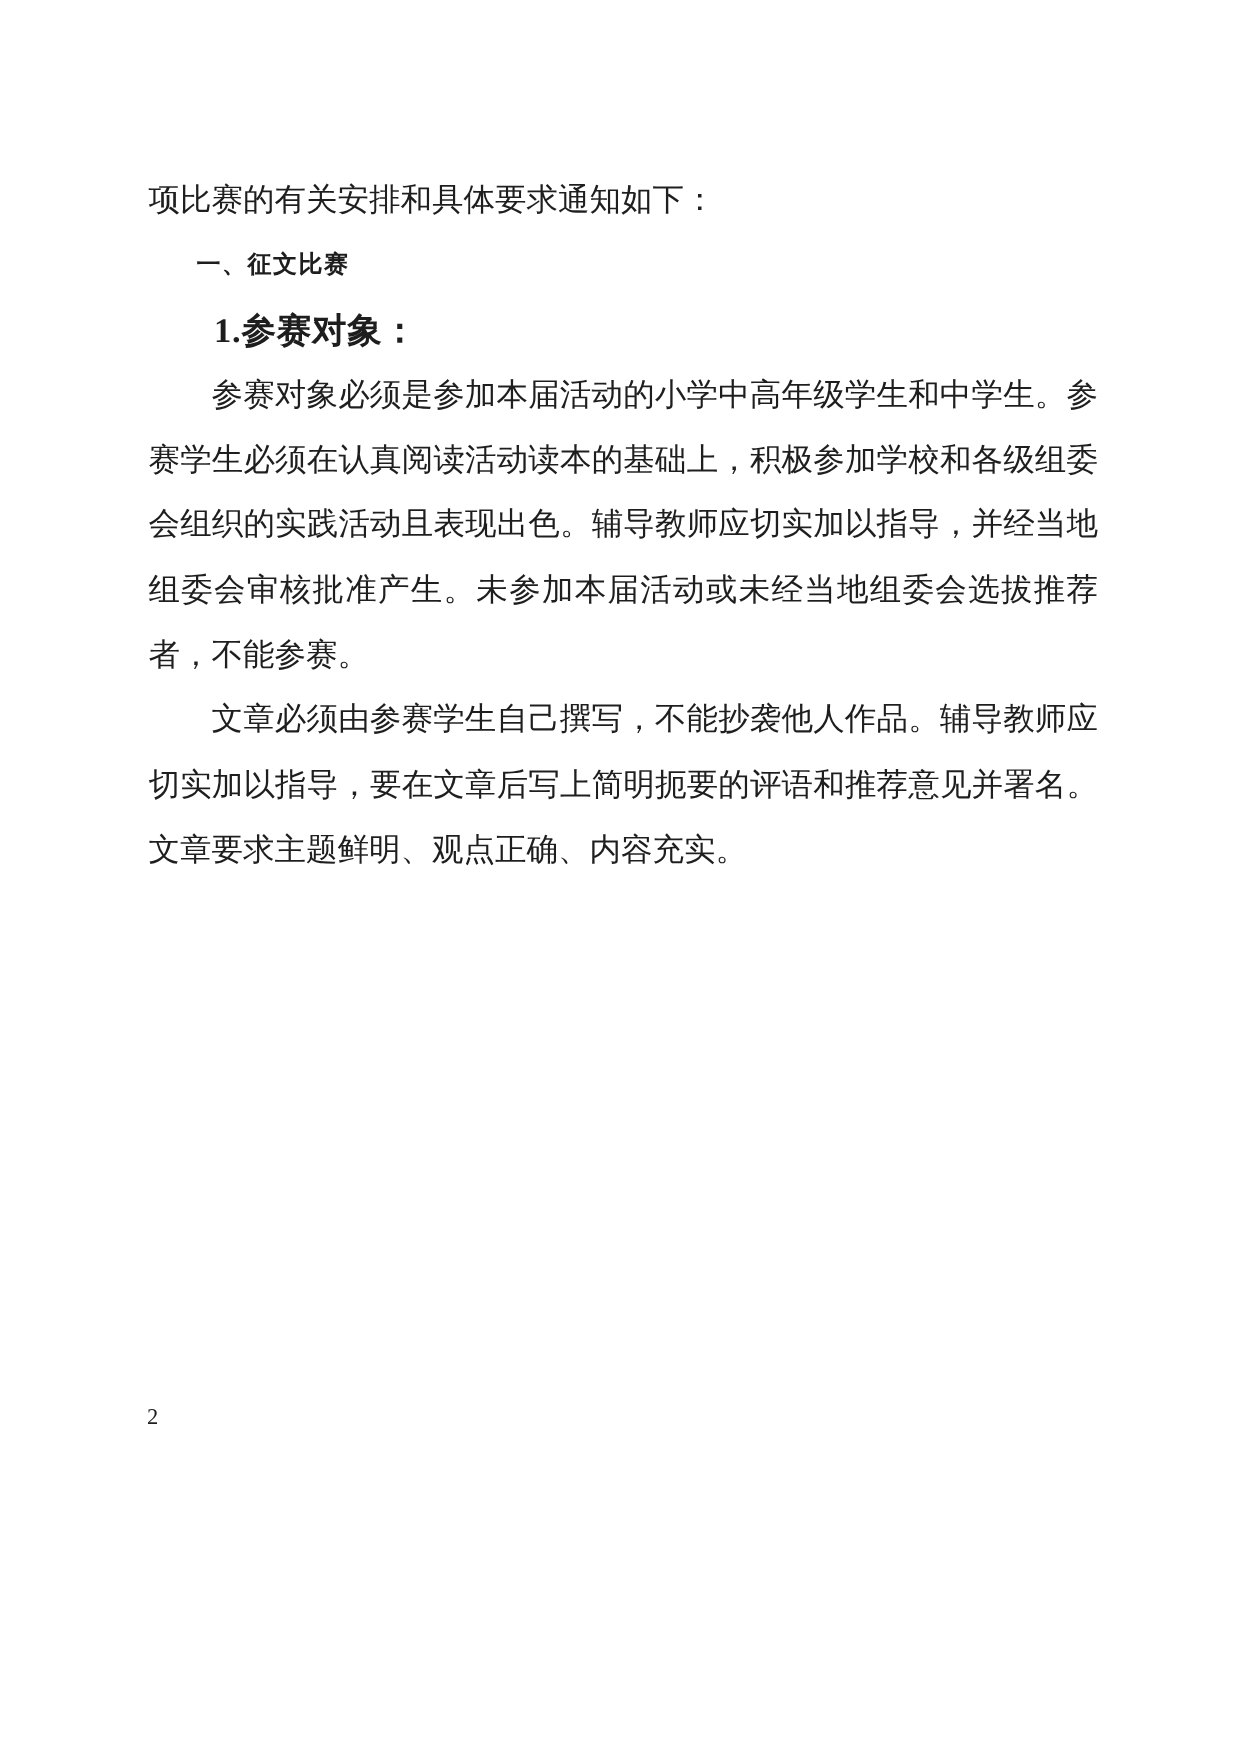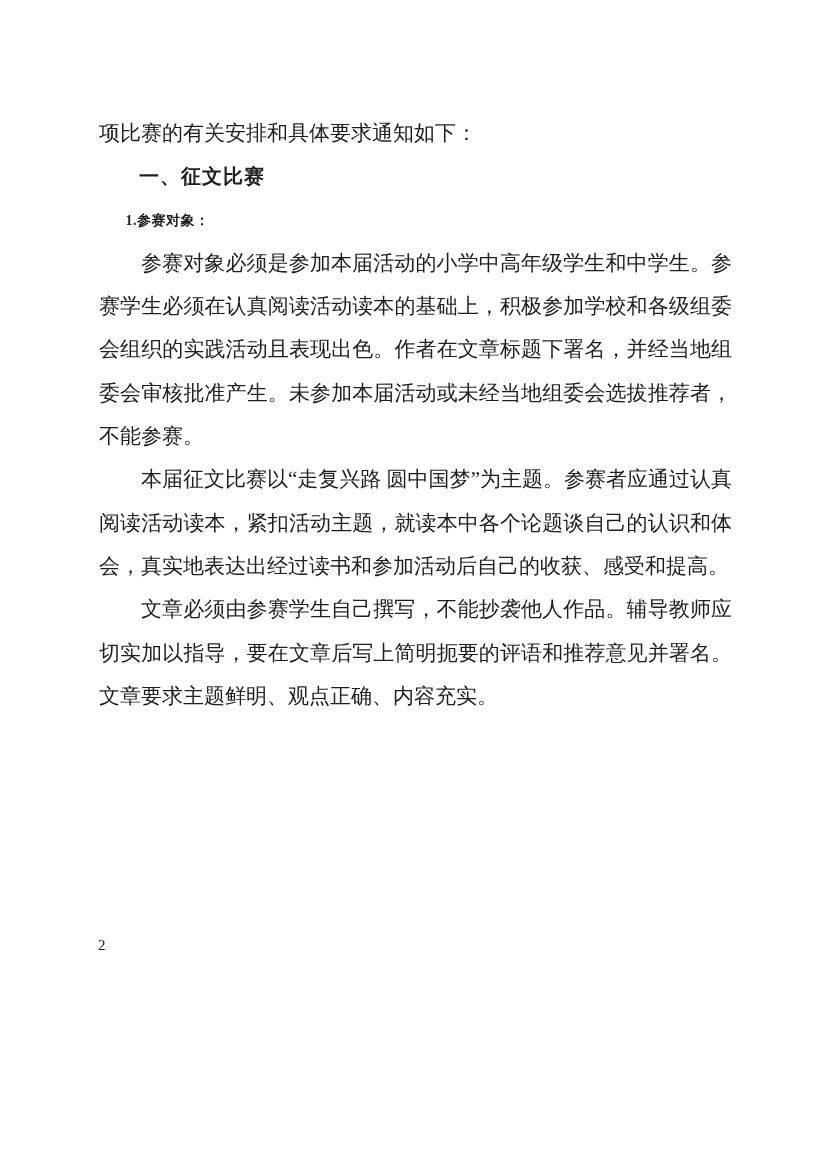--- a/index.html
+++ b/index.html
@@ -34,28 +34,28 @@
     text-indent: 2em;
     font-weight: 400;
   }
   .no-indent {
     text-indent: 0;
   }
   .section-heading {
     text-indent: 2em;
     font-family: "Liberation Sans", "DejaVu Sans", sans-serif;
     font-weight: 700;
-    font-size: 20px;
+    font-size: 16px;
     letter-spacing: 1px;
   }
   .subsection-title {
     text-indent: 1.9em;
     font-family: "Liberation Serif", "DejaVu Serif", serif;
     font-weight: 700;
-    font-size: 14px;
+    font-size: 23px;
     letter-spacing: 0.5px;
   }
   .page-number {
     position: absolute;
     left: 98px;
     top: 934px;
     font-family: "Liberation Serif", "DejaVu Serif", serif;
     font-size: 15px;
     line-height: 22px;
     color: #1e1e1e;
@@ -66,24 +66,23 @@
 
 <div class="page">
   <div class="content">
 
     <p class="body-text no-indent">项比赛的有关安排和具体要求通知如下：</p>
 
     <h2 class="section-heading">一、征文比赛</h2>
 
     <h3 class="subsection-title">1.参赛对象：</h3>
 
-    <p class="body-text">参赛对象必须是参加本届活动的小学中高年级学生和中学生。参赛学生必须在认真阅读活动读本的基础上，积极参加学校和各级组委会组织的实践活动且表现出色。作者在文章标题下署名，并经当地组委会审核批准产生。未参加本届活动或未经当地组委会选拔推荐者，不能参赛。</p>
+    <p class="body-text">参赛对象必须是参加本届活动的小学中高年级学生和中学生。参赛学生必须在认真阅读活动读本的基础上，积极参加学校和各级组委会组织的实践活动且表现出色。辅导教师应切实加以指导，并经当地组委会审核批准产生。未参加本届活动或未经当地组委会选拔推荐者，不能参赛。</p>
 
 
-    <p class="body-text">本届征文比赛以“走复兴路 圆中国梦”为主题。参赛者应通过认真阅读活动读本，紧扣活动主题，就读本中各个论题谈自己的认识和体会，真实地表达出经过读书和参加活动后自己的收获、感受和提高。</p>
 
     <p class="body-text">文章必须由参赛学生自己撰写，不能抄袭他人作品。辅导教师应切实加以指导，要在文章后写上简明扼要的评语和推荐意见并署名。文章要求主题鲜明、观点正确、内容充实。</p>
 
 
   </div>
 
   <div class="page-number">2</div>
 </div>
 
 </body></html>

